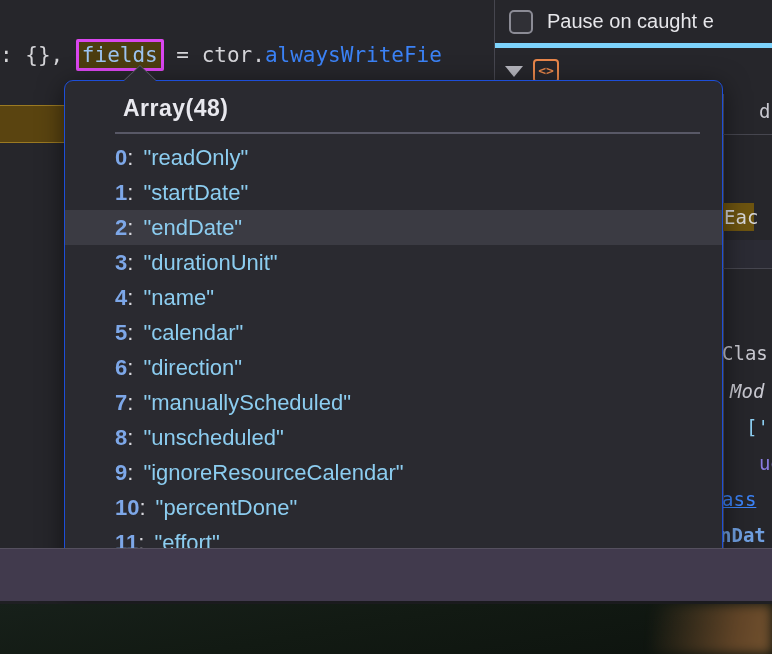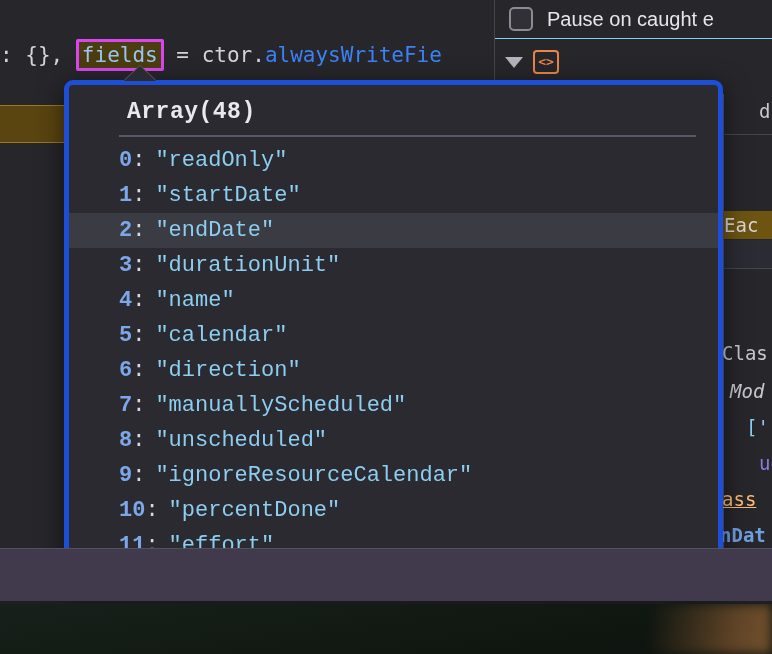--- a/index.html
+++ b/index.html
@@ -47,22 +47,22 @@
   }
 
   
   .right-dock {
     position:absolute; left:494px; top:0; width:278px; height:601px;
     background:#26262b;
     border-left:1px solid #46464f;
   }
   .dock-row {
     position:relative; display:flex; align-items:center;
-    height:39px; padding-left:14px; gap:14px;
-    border-bottom:1px solid #7dd3fc;
+    height:48px; padding-left:14px; gap:14px;
+    border-bottom:5px solid #7dd3fc;
   }
   .chk {
     width:24px; height:24px; border-radius:5px;
     border:2px solid #8b8b95; background:#303036;
     flex:0 0 auto;
   }
   .dock-label {
     font-size:20px; color:#e6e6ea; white-space:nowrap;
     font-family:"Liberation Sans",sans-serif;
   }
@@ -94,25 +94,25 @@
     position:absolute; background:#6d5410; color:#d8d8dc;
     font-size:19px; font-family:"DejaVu Sans Mono",monospace;
     white-space:pre; padding:3px 0 3px 2px;
   }
   .band-dark { position:absolute; background:#2b2b34; }
 
   
   .popup {
     position:absolute; left:64px; top:80px; width:659px; height:508px;
     background:#2a2a30;
-    border:5px solid #1d4ed8;
+    border:1px solid #1d4ed8;
     border-radius:9px;
     box-shadow:0 6px 26px rgba(0,0,0,0.55);
     overflow:hidden;
-    font-family:Liberation Mono, monospace;
+    font-family:Liberation Sans, sans-serif;
   }
   .popup-arrow {
     position:absolute; left:124px; top:66px;
     width:0;height:0;
     border-left:16px solid transparent;
     border-right:16px solid transparent;
     border-bottom:15px solid #2a2a30;
     filter:drop-shadow(0 -1px 0 #5a5a66);
     z-index:5;
   }
@@ -181,26 +181,26 @@
         <div class="file-icon">&lt;&gt;</div>
       </div>
 
       <div class="vrule" style="left:228px; top:94px; height:507px;"></div>
       <div class="sep-h" style="left:228px; top:134px; width:50px;"></div>
       <div class="sep-h" style="left:228px; top:268px; width:50px;"></div>
       <div class="band-dark" style="left:229px; top:240px; width:49px; height:28px;"></div>
     </div>
 
     <div class="frag" style="left:722px; top:100px;padding-left:37px;">dule</div>
-    <div class="search-hl" style="left:722px; top:203px; width:50px;margin-top:8px;">Eac</div>
+    <div class="search-hl" style="left:722px; top:203px; width:32px;">Eac</div>
     <div class="frag" style="left:722px; top:342px;">Clas</div>
     <div class="frag" style="left:730px; top:380px; font-style:italic;">Mod</div>
     <div class="frag" style="left:746px; top:416px; color:#8ccdf0;">['</div>
     <div class="frag" style="left:759px; top:452px; color:#8a7ce0;">ue</div>
-    <div class="frag" style="left:722px; top:488px; color:#fdba74;text-decoration:underline;">ass</div>
+    <div class="frag" style="left:722px; top:488px; color:#3b82f6;text-decoration:underline;">ass</div>
     <div class="frag" style="left:720px; top:524px; color:#6f9fe0; font-weight:bold;text-align:center;">nDat</div>
 
     <div class="popup-arrow"></div>
     <div class="popup">
       <div class="popup-title">Array(48)</div>
       <div class="popup-divider"></div>
       <div class="entries">
 
         <div class="entry">
           <span class="idx">0</span><span class="colon">:</span><span class="val">"readOnly"</span>

